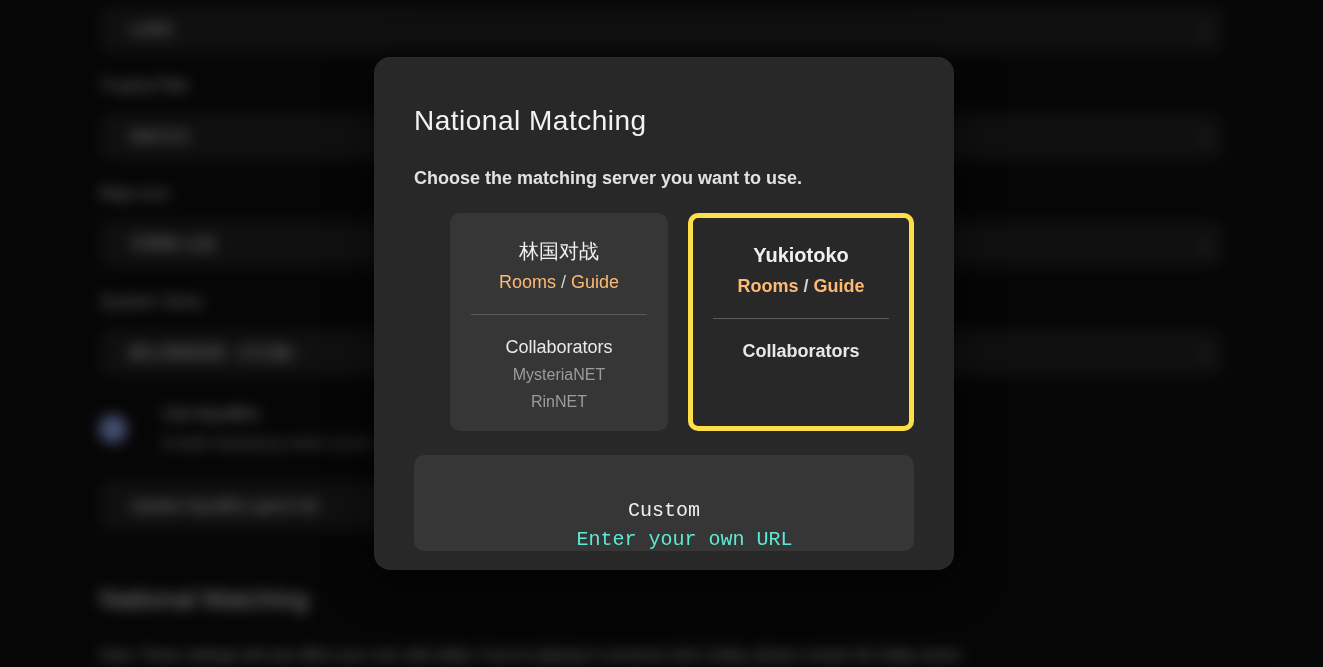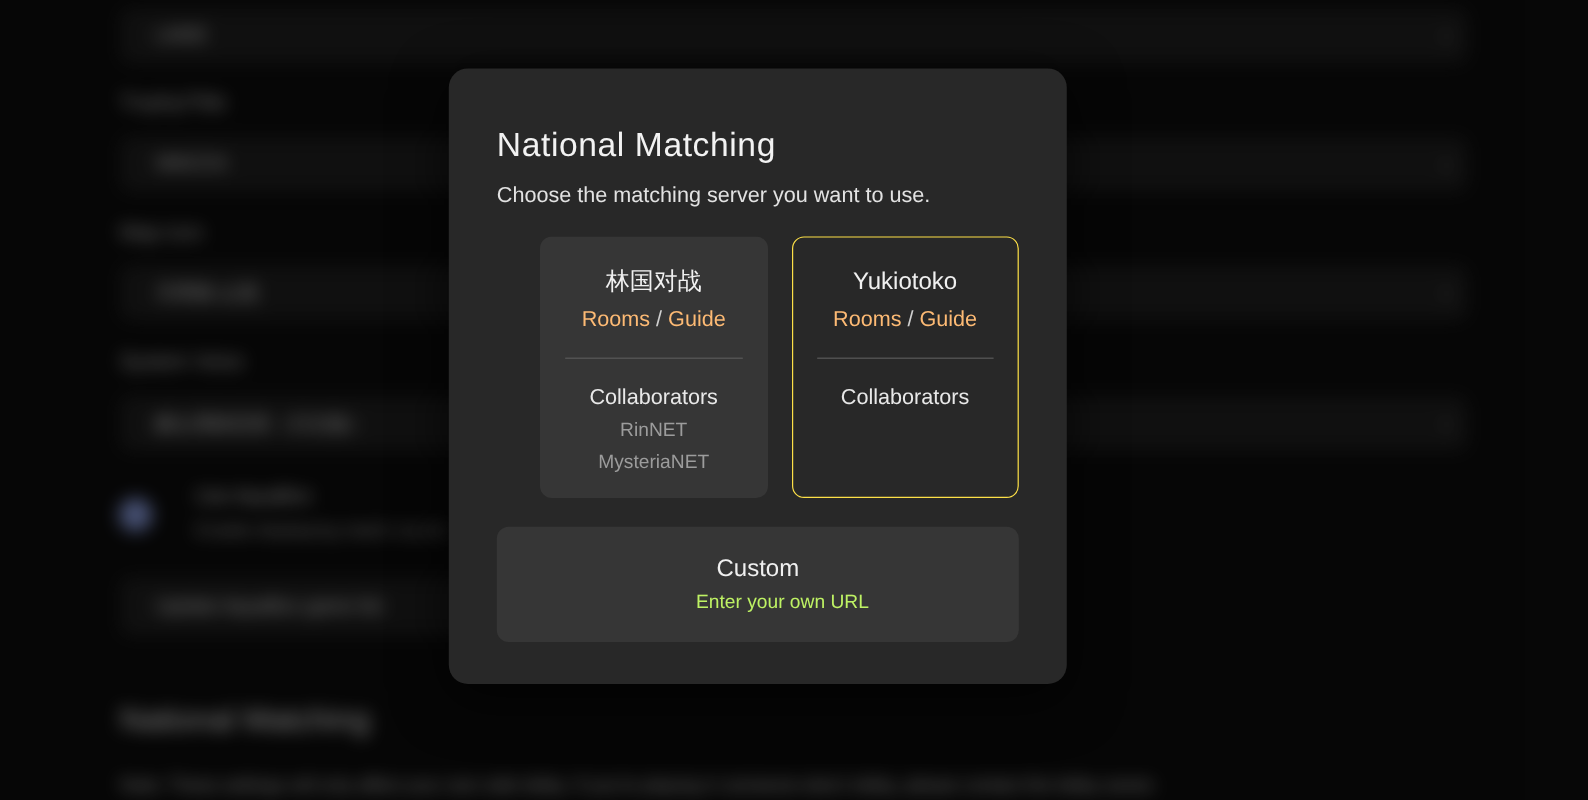--- a/index.html
+++ b/index.html
@@ -22,44 +22,44 @@
   .bg-button { position:absolute; left:100px; top:481px; width:560px; height:49px;
                background:#1b1b1b; border-radius:9px; display:flex; align-items:center;
                padding-left:30px; font-size:16px; color:#cfcfcf; }
   .bg-heading { position:absolute; left:100px; top:584px; font-size:26px; font-weight:500; color:#dedede; }
   .bg-note { position:absolute; left:100px; top:646px; width:1123px; font-size:15px;
              color:#c2c2c2; white-space:nowrap; overflow:hidden; }
 
   .overlay { position:absolute; inset:0; background:rgba(0,0,0,0.40); }
 
   
-  .modal { position:absolute; left:374px; top:57px; width:515px; height:513px;
+  .modal { position:absolute; left:374px; top:57px; width:580px; height:513px;
            background:#282828; border-radius:16px; padding:40px;
            box-shadow:0 12px 45px rgba(0,0,0,0.65); }
   .modal-title { margin-top:5px; font-size:28px; font-weight:300; letter-spacing:0.5px;
                  color:#f2f2f2; line-height:38px; }
-  .modal-subtitle { margin-top:10px; font-size:18px; font-weight:400; color:#e2e2e2; line-height:24px; }
+  .modal-subtitle { margin-top:26px; font-size:18px; font-weight:700; color:#e2e2e2; line-height:24px; }
 
   .cards { display:flex; gap:20px; margin-top:23px; height:218px;padding-left:36px; }
   .server-card { flex:1; border-radius:10px; padding-top:22px; text-align:center;
                  background:#363636; border:1px solid transparent; cursor:pointer; }
-  .server-card.selected { background:transparent; border:1px solid #fde047; }
+  .server-card.selected { background:transparent; border:5px solid #fde047;font-weight:bold; }
   .server-name { font-size:20px; color:#f0f0f0; line-height:30px; }
   .server-links { margin-top:2px; font-size:18px; line-height:28px; color:#d0d0d0; }
   .server-links a { color:#fdba74; text-decoration:none; cursor:pointer; }
   .card-divider { border:none; border-top:1px solid #5a5a5a; width:calc(100% - 40px);
                   margin:18px auto 14px auto; }
   .collab-title { font-size:18px; color:#e8e8e8; line-height:26px;margin-top:19px; }
   .collab-name { display:block; margin-top:3px; font-size:16px; color:#9c9c9c; line-height:24px; }
 
   .custom-card { margin-top:24px; height:96px; background:#363636; border-radius:10px;
-                 display:flex; flex-direction:column; align-items:center; justify-content:center;
-                 cursor:pointer; }
+                 display:flex; flex-direction:column; align-items:center; justify-content:flex-end;
+                 cursor:pointer;font-family:Liberation Mono, monospace; }
   .custom-title { font-size:20px; color:#f0f0f0; line-height:28px; }
-  .custom-subtitle { margin-top:4px; font-size:16px; color:#bef264; line-height:22px;margin-left:41px; }
+  .custom-subtitle { margin-top:4px; font-size:20px; color:#5eead4; line-height:22px;margin-left:41px; }
 </style>
 </head>
 <body>
 
 <div class="stage">
 
   <div class="backdrop">
 
     <div class="field-row" style="top:7px;">
       <span class="value">LANS</span>
@@ -100,22 +100,22 @@
     <div class="modal-title">National Matching</div>
     <div class="modal-subtitle">Choose the matching server you want to use.</div>
 
     <div class="cards">
 
       <div class="server-card">
         <div class="server-name">林国对战</div>
         <div class="server-links"><a>Rooms</a><span> / </span><a>Guide</a></div>
         <hr class="card-divider">
         <div class="collab-title">Collaborators</div>
+        <span class="collab-name">MysteriaNET</span>
         <span class="collab-name">RinNET</span>
-        <span class="collab-name">MysteriaNET</span>
       </div>
 
       <div class="server-card selected">
         <div class="server-name">Yukiotoko</div>
         <div class="server-links"><a>Rooms</a><span> / </span><a>Guide</a></div>
         <hr class="card-divider">
         <div class="collab-title">Collaborators</div>
       </div>
 
     </div>

